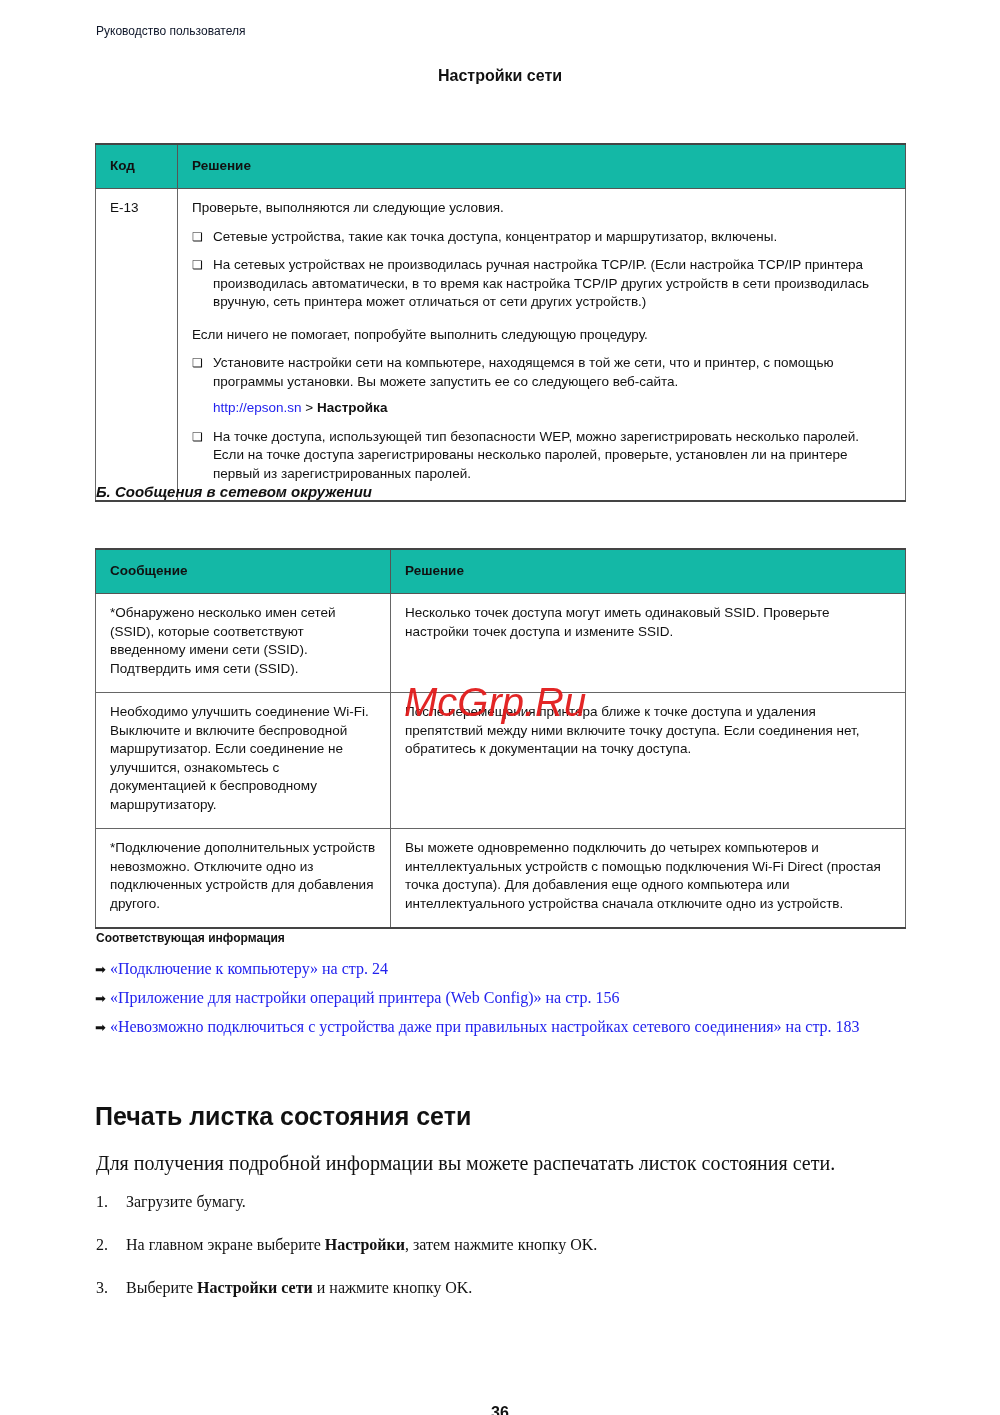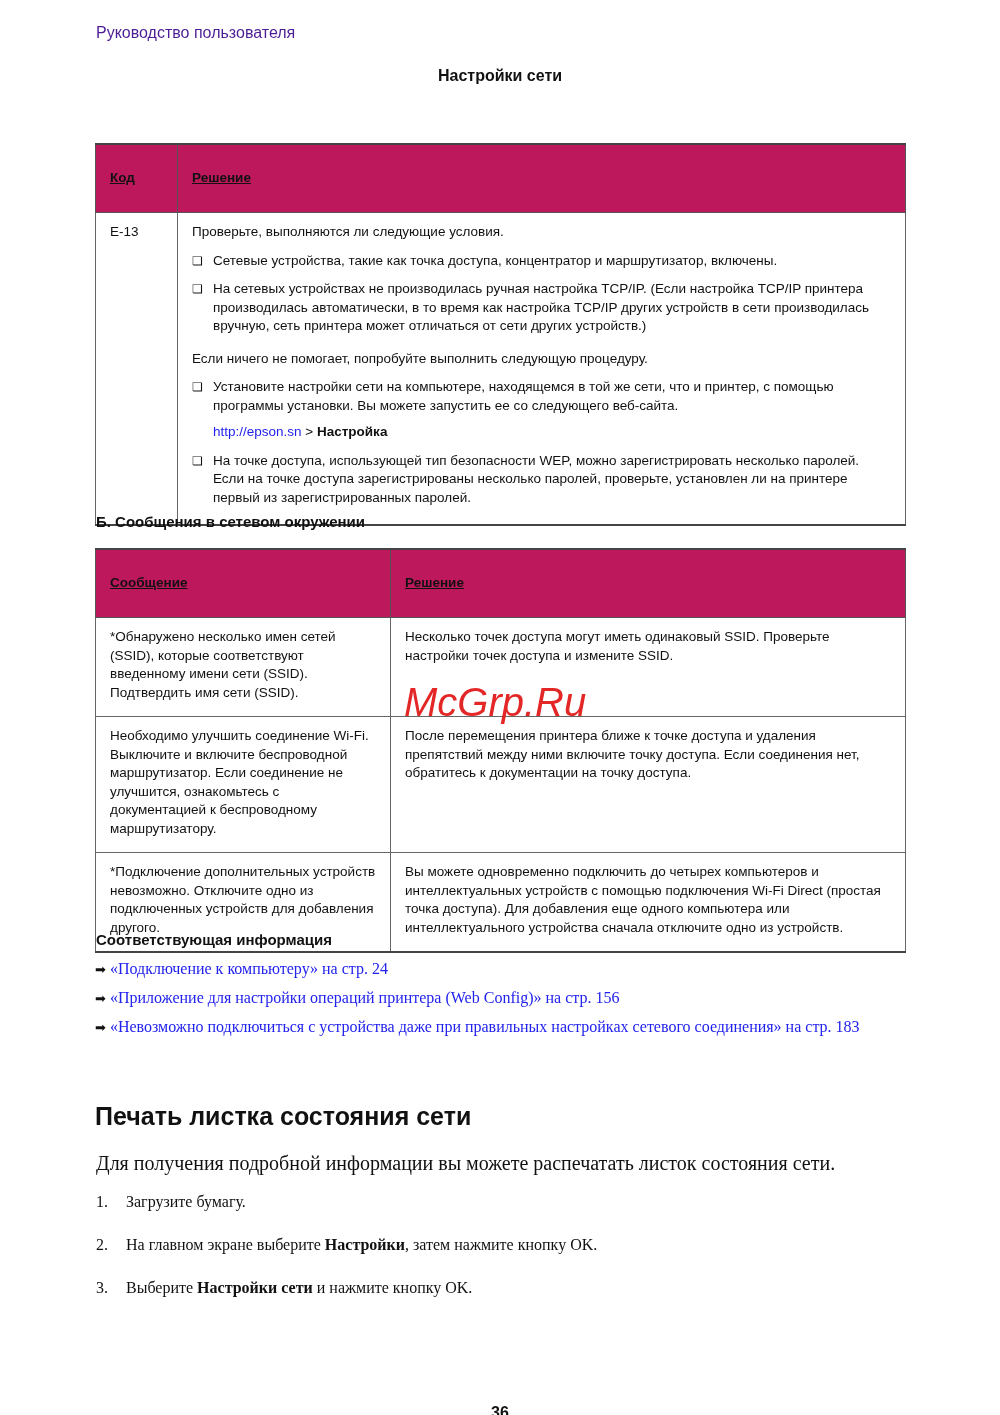--- a/index.html
+++ b/index.html
@@ -1,39 +1,39 @@
 <!DOCTYPE html>
 <html><head>
 <meta charset="utf-8">
 <style>
   html, body { margin: 0; padding: 0; background: #ffffff; }
   body { width: 1000px; height: 1415px; position: relative; overflow: hidden;
          font-family: "Liberation Sans", "DejaVu Sans", sans-serif; color: #111; }
-  .running-head { position: absolute; left: 96px; top: 24px; font-size: 16px; color: #4c1d95; }
+  .running-head { position: absolute; left: 96px; top: 24px; font-size: 12px; color: #0f172a; }
   .section-head { position: absolute; left: 0; width: 1000px; top: 67px; text-align: center;
                   font-size: 16px; font-weight: bold; }
   table.tbl { position: absolute; left: 95px; width: 811px; border-collapse: collapse;
               font-size: 13.5px; line-height: 18.5px; font-family: "Liberation Sans", sans-serif; }
-  table.tbl th { background: #be185d; text-align: left; font-weight: bold; font-size: 13.5px;
-                 padding: 16px 14px; height: 35px; border: 1px solid #555; border-top: 2px solid #444; text-decoration: underline; }
+  table.tbl th { background: #14b8a6; text-align: left; font-weight: bold; font-size: 13.5px;
+                 padding: 4px 14px; height: 35px; border: 1px solid #555; border-top: 2px solid #444; }
   table.tbl td { vertical-align: top; border: 1px solid #666; padding: 10px 14px 17px 14px; }
   table.tbl tr:last-child td { border-bottom: 2px solid #444; }
   #t1 { top: 143px; }
   #t1 col.c1 { width: 82px; }
   .p { margin: 0 0 10px 0; }
   .chk { display: flex; margin: 0 0 10px 0; }
   .chk .box { width: 21px; flex: none; font-size: 12px; line-height: 18.5px; }
   .chk .txt { flex: 1; }
   .link-line { margin: -2px 0 10px 21px; }
   .url { color: #2222ee; }
-  .sub-head { position: absolute; left: 96px; top: 513px; font-size: 15px; font-weight: bold; }
+  .sub-head { position: absolute; left: 96px; top: 483px; font-size: 15px; font-weight: bold; font-style: italic; }
   #t2 { top: 548px; }
   #t2 col.c1 { width: 295px; }
   #t2 td { padding-bottom: 14px; }
-  .rel-head { position: absolute; left: 96px; top: 931px; font-size: 15px; font-weight: bold; }
+  .rel-head { position: absolute; left: 96px; top: 931px; font-size: 12px; font-weight: bold; }
   .rel-list { position: absolute; left: 95px; top: 958px; width: 800px;
               font-family: "Liberation Serif", serif; font-size: 16px; line-height: 22px; }
   .rel-item { margin: 0 0 6px 0; color: #2222ee; }
   .rel-item .arrow { color: #111; font-family: "DejaVu Sans", sans-serif; font-size: 13px; margin-right: 4px; }
   .h1 { position: absolute; left: 95px; top: 1102px; font-size: 25px; font-weight: bold; }
   .intro { position: absolute; left: 96px; top: 1152px; font-family: "Liberation Serif", serif; font-size: 20px; }
   .steps { position: absolute; left: 96px; top: 1193px; font-family: "Liberation Serif", serif; font-size: 16px; }
   .step { display: flex; height: 43px; }
   .step .num { width: 30px; }
   .pagenum { position: absolute; left: 0; width: 1000px; top: 1364px; text-align: center;

